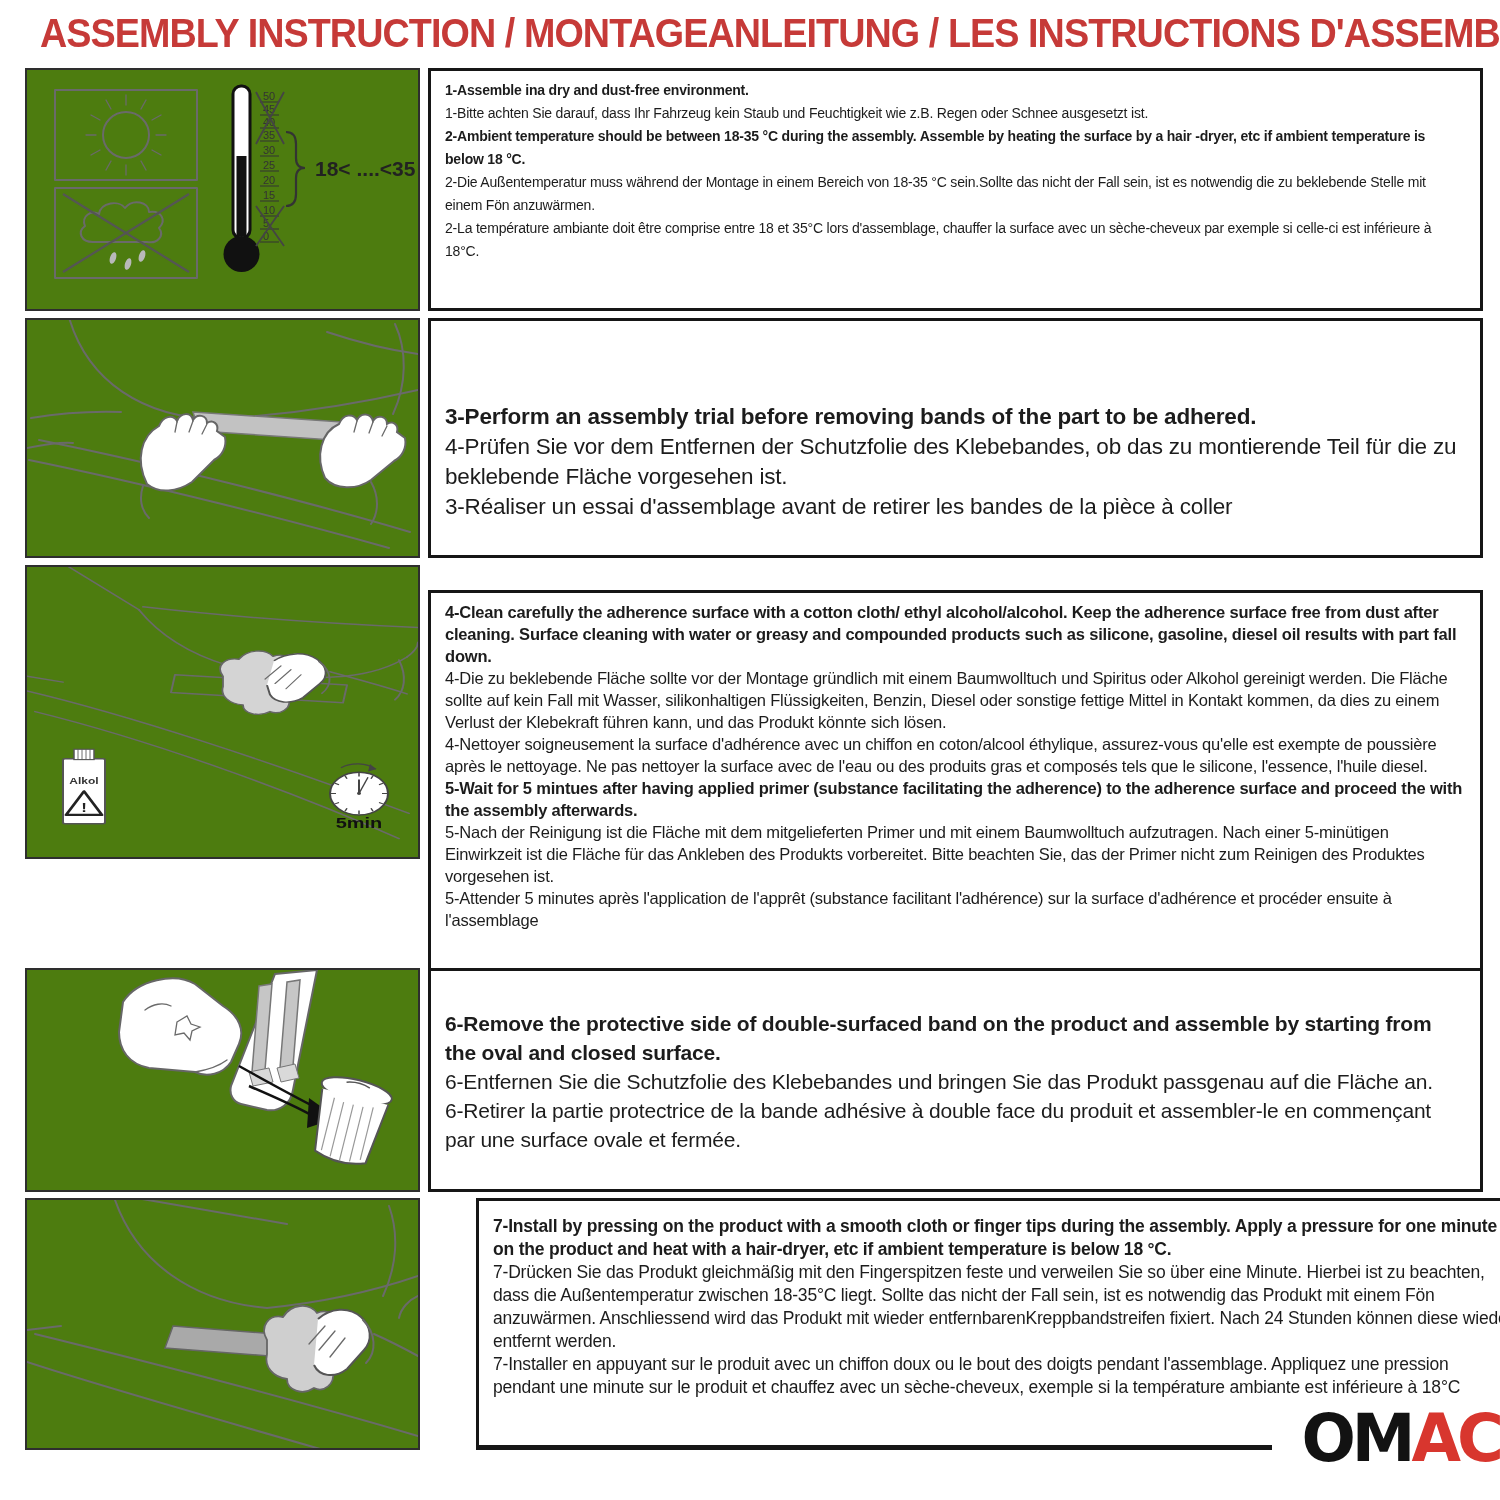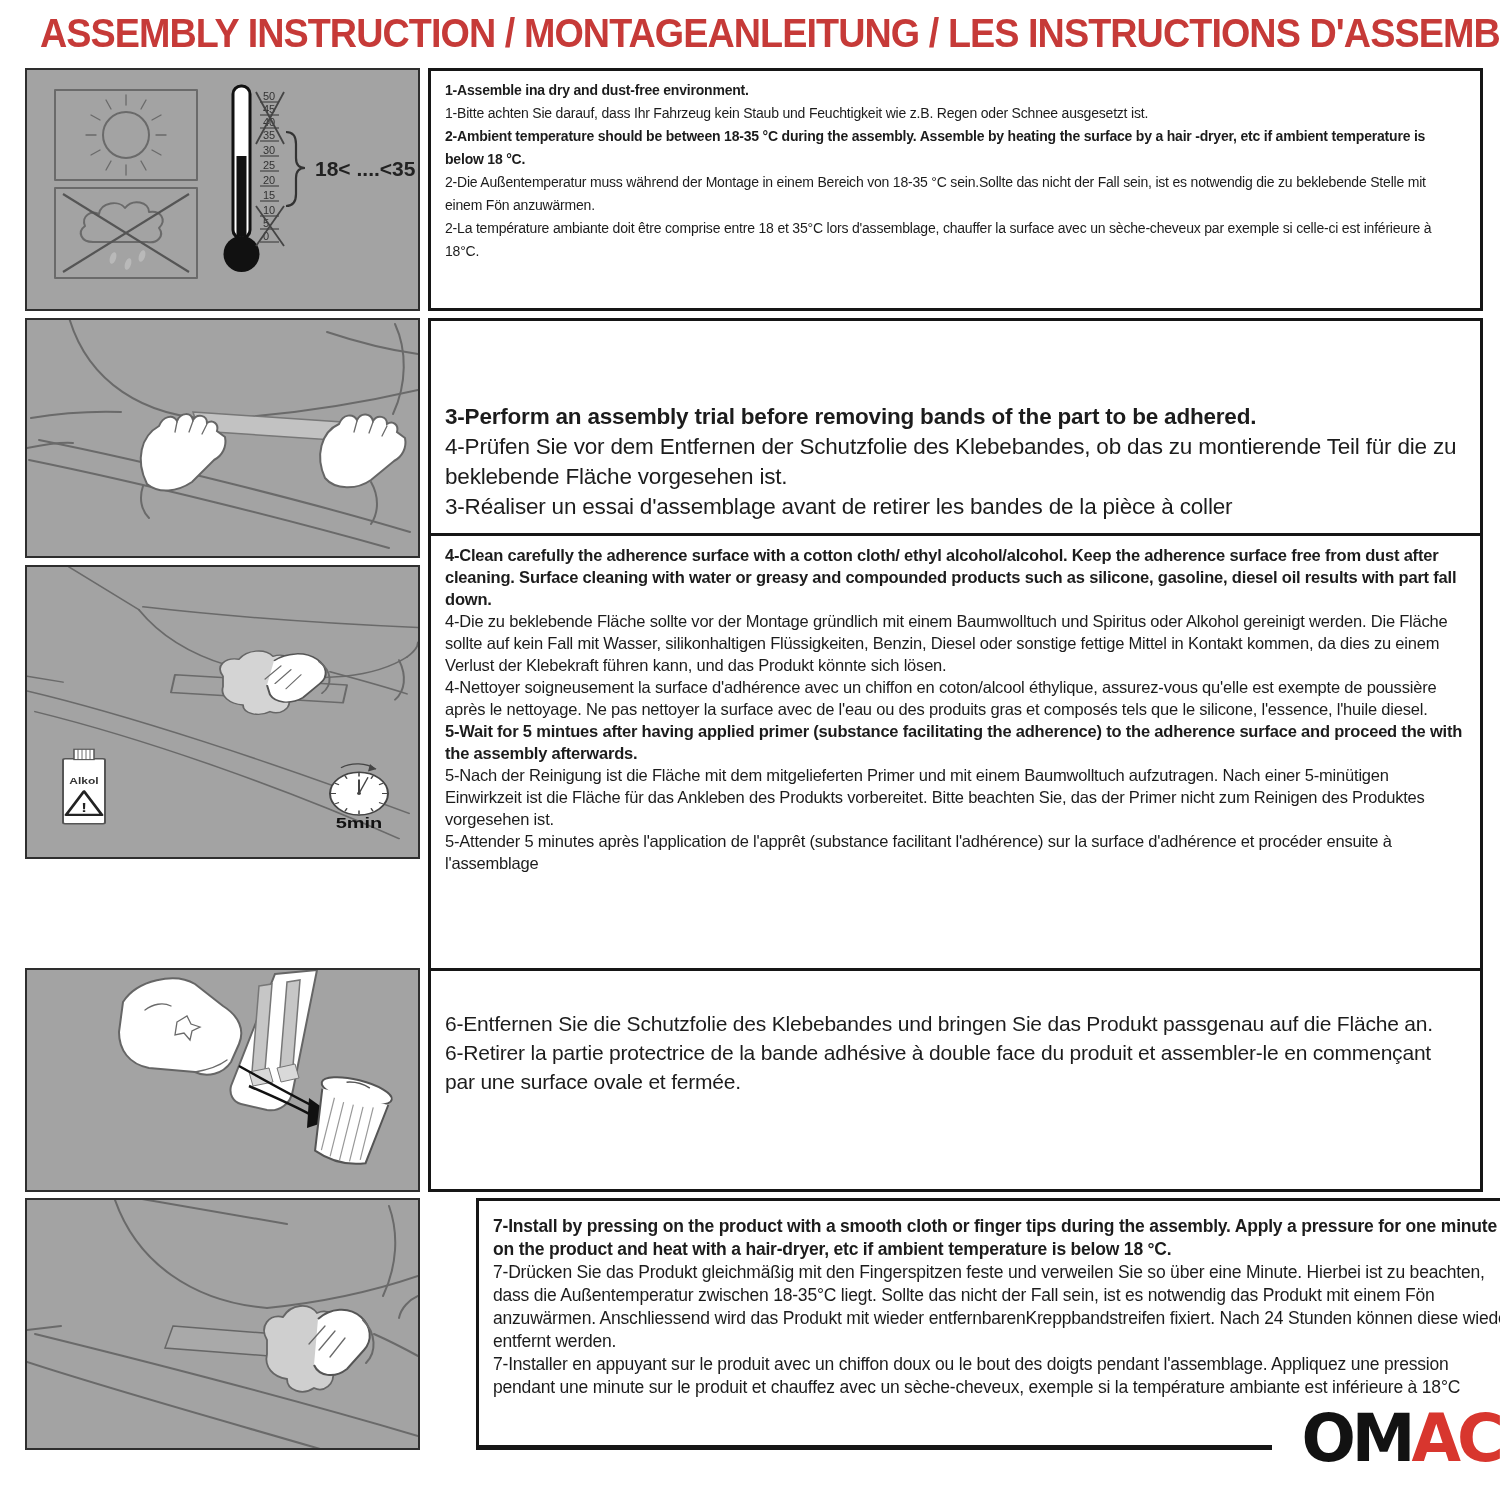--- a/index.html
+++ b/index.html
@@ -1,21 +1,21 @@
 <!DOCTYPE html>
 <html><head>
 <meta charset="utf-8">
 <style>
   html,body{margin:0;padding:0;background:#fff;}
   .page{position:relative;width:1500px;height:1500px;background:#fff;overflow:hidden;
         font-family:"Liberation Sans",sans-serif;color:#1c1c1c;}
   .doc-title{position:absolute;left:40px;top:10px;font-size:41px;font-weight:700;
         letter-spacing:-1px;white-space:nowrap;transform:scaleX(.92);transform-origin:left center;
         color:#c63a38;}
-  .figbox{position:absolute;left:25px;width:395px;border:2px solid #2e2e2e;background:#a3a3a3;
+  .figbox{position:absolute;left:25px;width:395px;border:2px solid #2e2e2e;background:#4d7c0f;
         box-sizing:border-box;}
   .textbox{position:absolute;left:428px;width:1055px;border:3px solid #161616;background:#fff;
         box-sizing:border-box;padding:8px 14px;letter-spacing:-0.2px;}
   .textbox p{margin:0;}
   .b{font-weight:700;}
   .gap{margin-top:20px;}
   .fs1{font-size:14px;line-height:23px;}
   .fs2{font-size:22.5px;line-height:30px;}
   .fs3{font-size:16.5px;line-height:22px;}
   .fs4{font-size:21px;line-height:29px;}
@@ -177,21 +177,21 @@
         <path d="M 332,279 V 284 M 346,283 L 344,287 M 356,293 L 352,295 M 360,307 H 355 M 356,321 L 352,319 M 346,331 L 344,327 M 332,335 V 330 M 318,331 L 320,327 M 308,321 L 312,319 M 304,307 H 309 M 308,293 L 312,295 M 318,283 L 320,287" stroke="#444" stroke-width="1.5"></path>
         <path d="M 332,307 L 332,288" stroke="#444" stroke-width="2"></path>
         <path d="M 332,307 L 341,285" stroke="#444" stroke-width="1.4"></path>
         <circle cx="332" cy="307" r="2" fill="#444"></circle>
         <path d="M 314,272 A 28,28 0 0 1 349,274" fill="none" stroke="#444" stroke-width="1.5"></path>
         <polygon points="349,274 343,267 341,277" fill="#444"></polygon>
         <text x="332" y="354" font-size="20" font-weight="600" fill="#111" text-anchor="middle">5min</text>
       </g>
     </svg>
   </div>
-  <div class="textbox fs3" style="top:533px;height:513px;">
+  <div class="textbox fs3" style="top:590px;height:513px;">
     <p class="b">4-Clean carefully the adherence surface with a cotton cloth/ ethyl alcohol/alcohol. Keep the adherence surface free from dust after cleaning. Surface cleaning with water or greasy and compounded products such as silicone, gasoline, diesel oil results with part fall down.</p>
     <p>4-Die zu beklebende Fläche sollte vor der Montage gründlich mit einem Baumwolltuch und Spiritus oder Alkohol gereinigt werden. Die Fläche sollte auf kein Fall mit Wasser, silikonhaltigen Flüssigkeiten, Benzin, Diesel oder sonstige fettige Mittel in Kontakt kommen, da dies zu einem Verlust der Klebekraft führen kann, und das Produkt könnte sich lösen.</p>
     <p>4-Nettoyer soigneusement la surface d'adhérence avec un chiffon en coton/alcool éthylique, assurez-vous qu'elle est exempte de poussière après le nettoyage. Ne pas nettoyer la surface avec de l'eau ou des produits gras et composés tels que le silicone, l'essence, l'huile diesel.</p>
     <p class="b gap">5-Wait for 5 mintues after having applied primer (substance facilitating the adherence) to the adherence surface and proceed the with the assembly afterwards.</p>
     <p>5-Nach der Reinigung ist die Fläche mit dem mitgelieferten Primer und mit einem Baumwolltuch aufzutragen. Nach einer 5-minütigen Einwirkzeit ist die Fläche für das Ankleben des Produkts vorbereitet. Bitte beachten Sie, das der Primer nicht zum Reinigen des Produktes vorgesehen ist.</p>
     <p>5-Attender 5 minutes après l'application de l'apprêt (substance facilitant l'adhérence) sur la surface d'adhérence et procéder ensuite à l'assemblage</p>
   </div>
 
   <div class="figbox" style="top:968px;height:224px;">
     <svg width="100%" height="100%" viewBox="0 0 391 220" preserveAspectRatio="none">
@@ -211,20 +211,21 @@
       <polygon points="282,128 310,148 280,158" fill="#111"></polygon>
       <g transform="rotate(14 322 152)">
         <ellipse cx="322" cy="120" rx="36" ry="11" fill="#fff" stroke="#555" stroke-width="2"></ellipse>
         <path d="M 310,114 q 12,-4 24,0" fill="none" stroke="#555" stroke-width="1.5"></path>
         <path d="M 288,126 L 296,188 Q 322,198 348,188 L 356,126" fill="#fff" stroke="#555" stroke-width="2"></path>
         <path d="M 302,132 V 186 M 312,134 V 190 M 322,134 V 192 M 332,134 V 190 M 342,132 V 186" stroke="#999" stroke-width="1.2"></path>
       </g>
     </svg>
   </div>
   <div class="textbox fs4 pt-row4" style="top:968px;height:224px;">
+    <p class="b">6-Remove the protective side of double-surfaced band on the product and assemble by starting from the oval and closed surface.</p>
     <p>6-Entfernen Sie die Schutzfolie des Klebebandes und bringen Sie das Produkt passgenau auf die Fläche an.</p>
     <p>6-Retirer la partie protectrice de la bande adhésive à double face du produit et assembler-le en commençant par une surface ovale et fermée.</p>
   </div>
 
   <div class="figbox" style="top:1198px;height:252px;">
     <svg width="100%" height="100%" viewBox="0 0 391 248" preserveAspectRatio="none">
       <path d="M 86,-6 C 108,64 168,102 240,108" class="ln"></path>
       <path d="M 86,-6 L 260,24" class="ln"></path>
       <path d="M 240,108 C 300,102 350,90 391,76" class="ln"></path>
       <path d="M 356,96 C 370,66 372,34 362,6" class="ln"></path>

